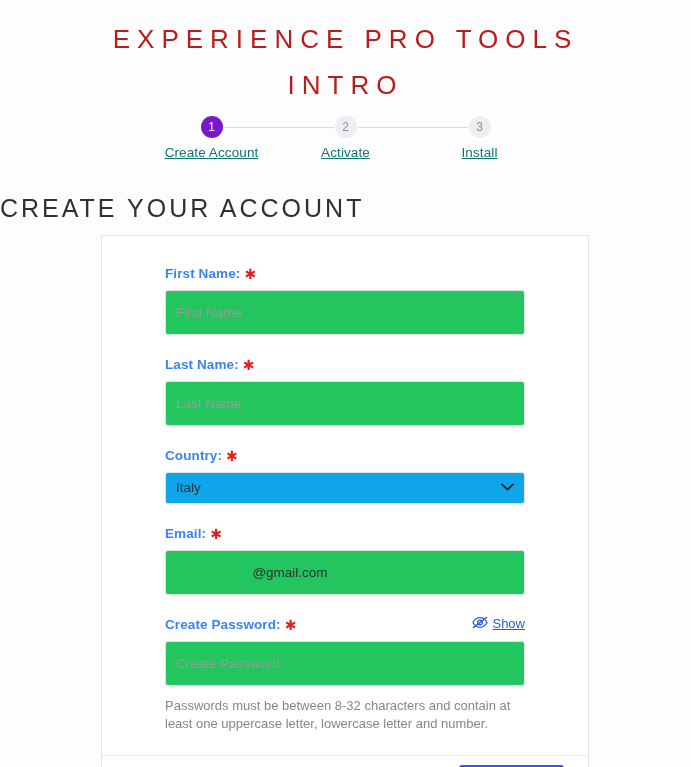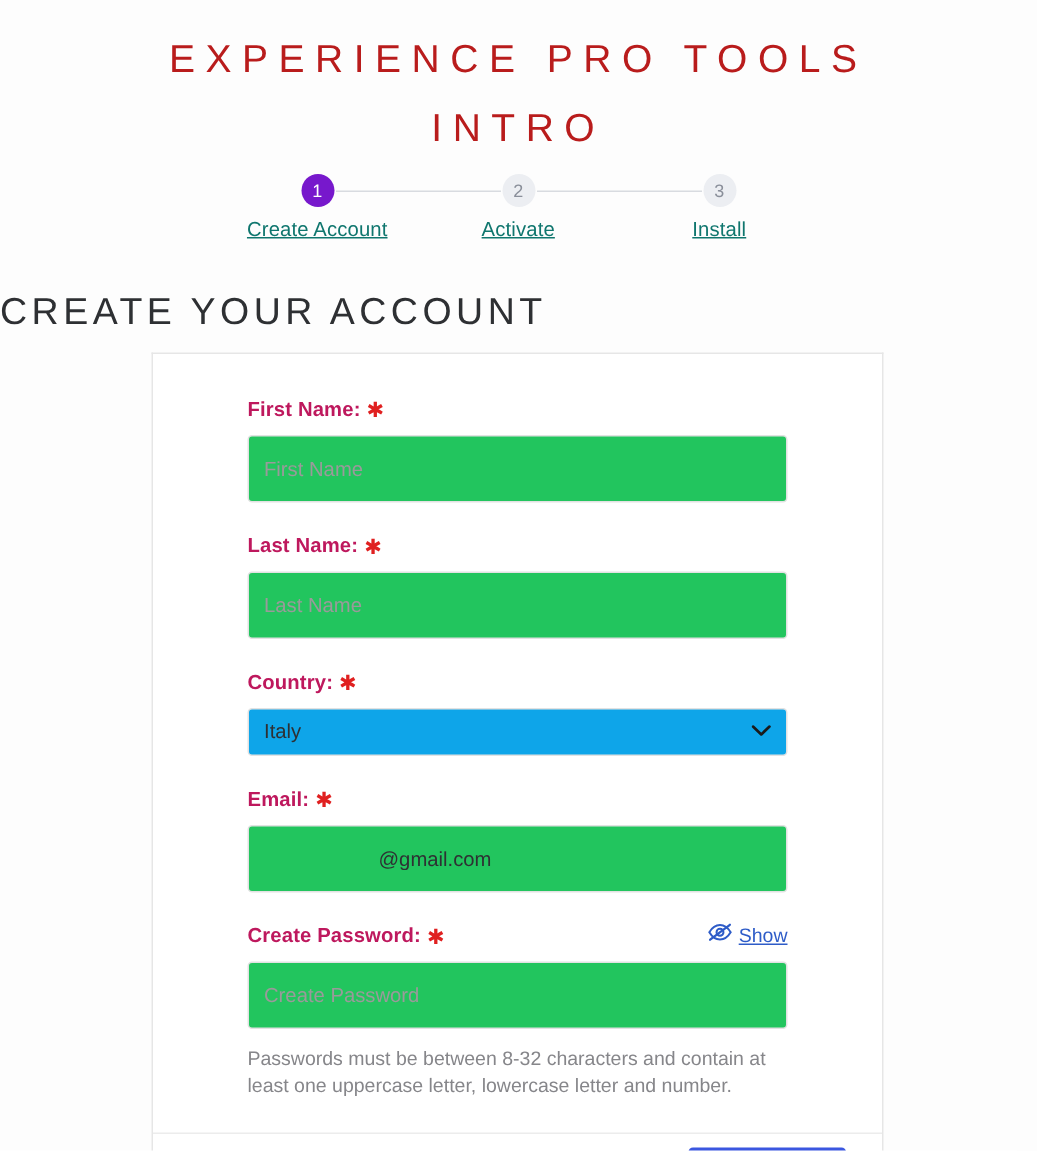--- a/index.html
+++ b/index.html
@@ -124,21 +124,21 @@
 
   .field-label-row {
     display: flex;
     align-items: baseline;
     justify-content: space-between;
     margin-bottom: 8px;
   }
   .field-label {
     font-size: 13.5px;
     font-weight: bold;
-    color: #be185d;
+    color: #3b82f6;
     letter-spacing: 0.1px;
   }
   .required-mark {
     color: #e02020;
     font-size: 14px;
     margin-left: 4px;
     vertical-align: -1px;
   }
 
   .text-input {
@@ -185,21 +185,21 @@
   .select-chevron {
     position: absolute;
     right: 11px;
     top: 11px;
     pointer-events: none;
     line-height: 0;
   }
 
   .show-toggle {
     display: inline-flex;
-    align-items: center;
+    align-items: flex-start;
     gap: 4px;
     color: #2e5cc8;
     font-size: 13px;
     cursor: pointer;
     text-decoration: none;
   }
   .show-toggle .show-text {
     text-decoration: underline;
   }
 

